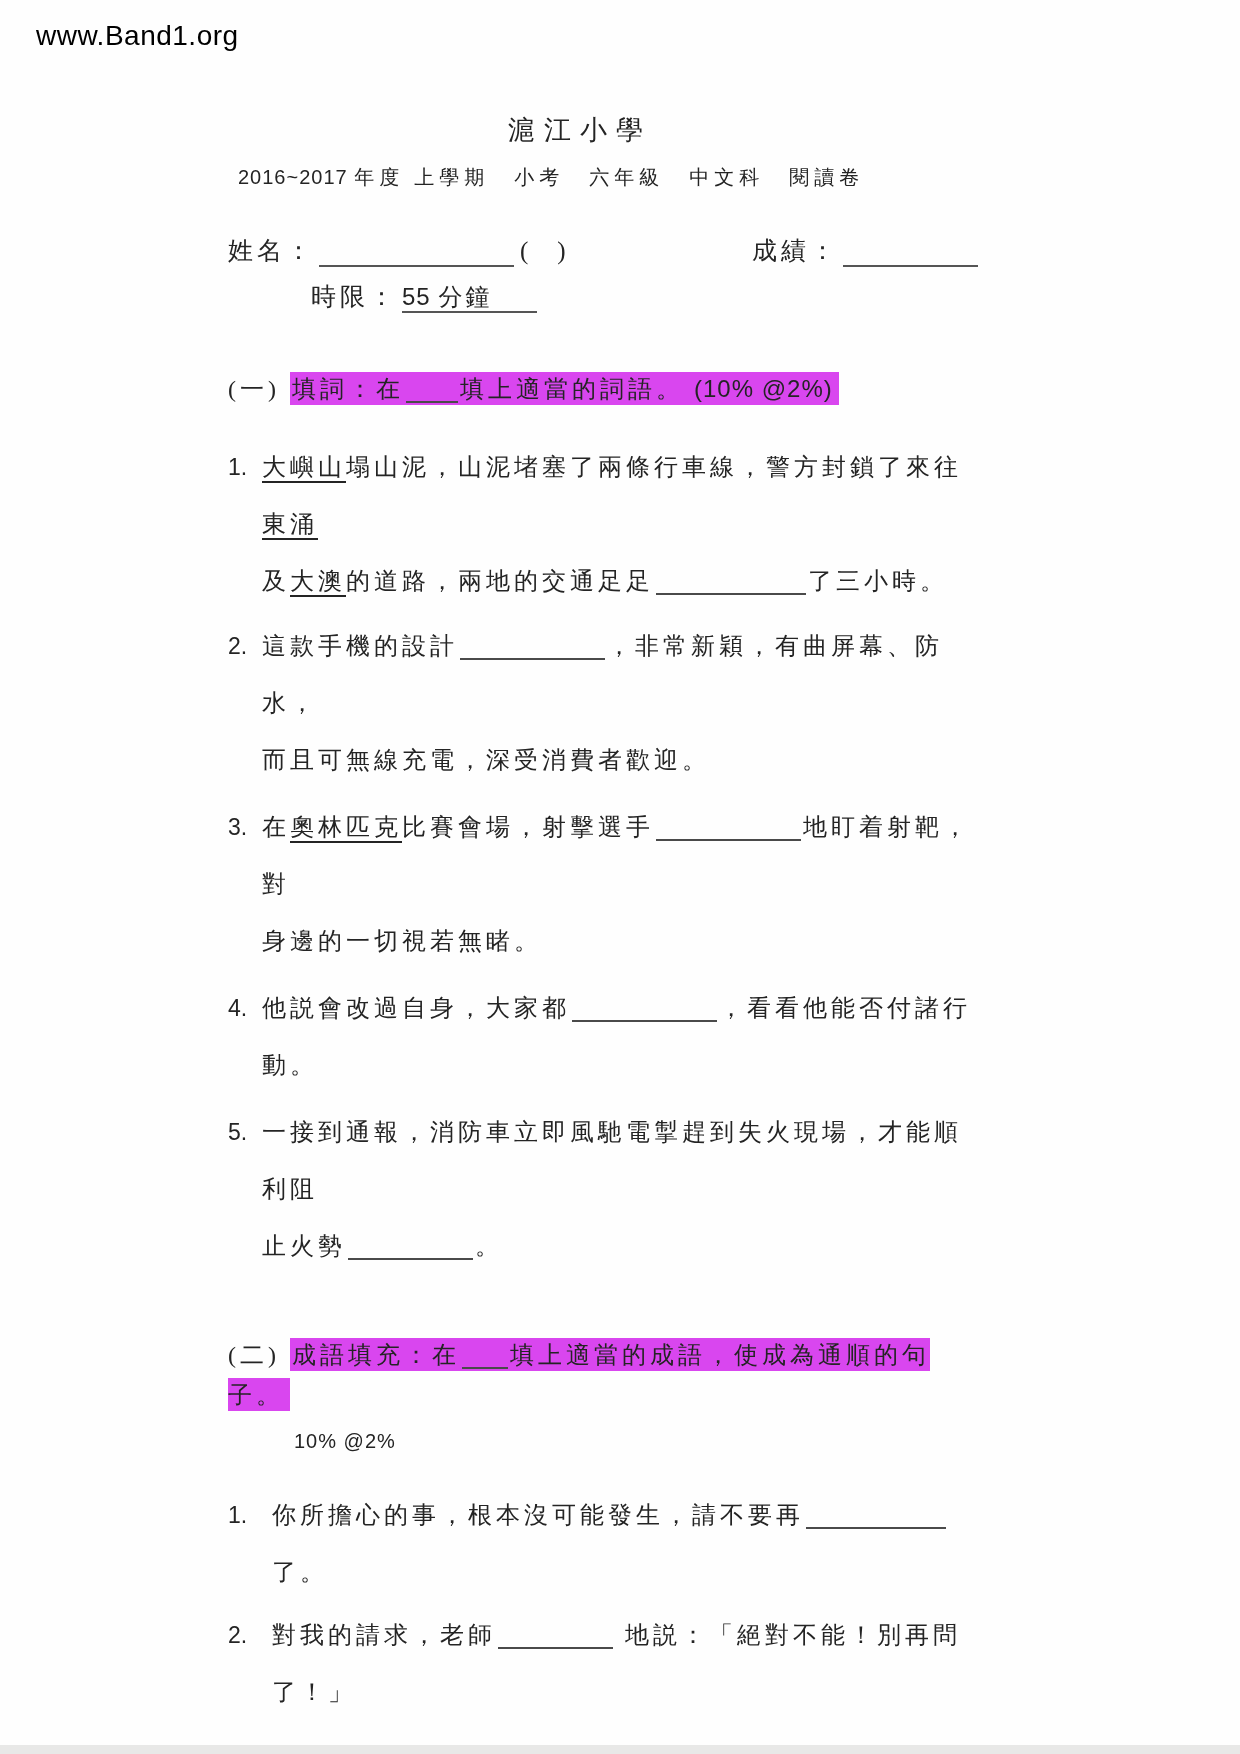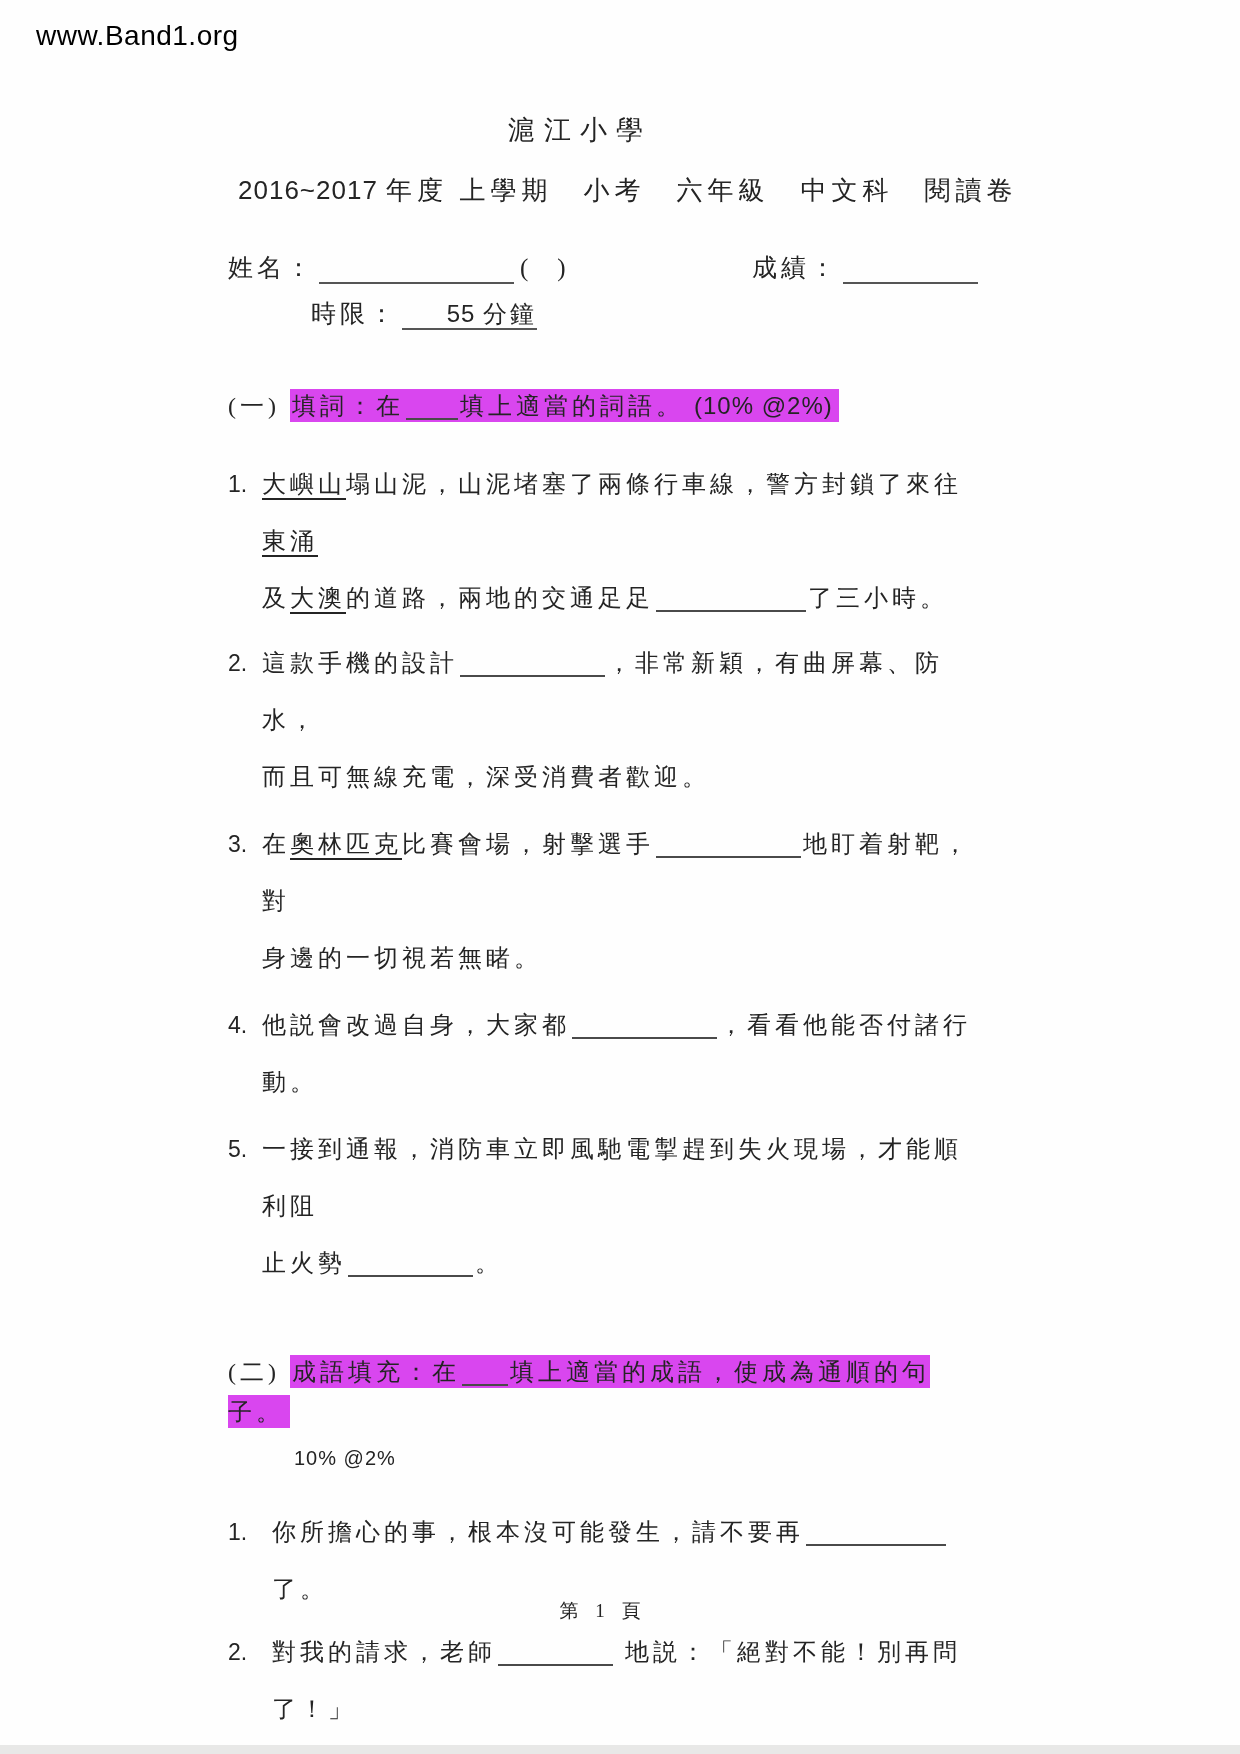--- a/index.html
+++ b/index.html
@@ -19,33 +19,33 @@
   .content {
     position:absolute; left:228px; top:0; width:750px;
     padding-top:112px;
   }
   .num { font-family:"Liberation Sans", sans-serif; letter-spacing:1px; }
   .school-title {
     text-align:center; padding-right:46px;
     font-size:27px; letter-spacing:9px; font-weight:normal;
   }
   .exam-title {
-    margin-top:25px; padding-left:10px;
-    font-size:26px; letter-spacing:5px; white-space:nowrap;
+    margin-top:16px; padding-left:10px;
+    font-size:20px; letter-spacing:5px; white-space:nowrap;
   }
   .form-area { margin-top:30px; }
   .form-row { display:flex; align-items:flex-end; height:46px; font-size:25px; letter-spacing:4px; }
   .form-left { width:500px; display:flex; align-items:flex-end; }
   .form-right { flex:1; display:flex; align-items:flex-end; }
   .rlabel { width:170px; text-align:right; }
   .fline {
     display:inline-block; border-bottom:2px solid #555;
     height:30px; margin-left:4px;
   }
-  .fline.filled { text-align:right; font-size:24px; letter-spacing:3px; }
+  .fline.filled { text-align:left; font-size:24px; letter-spacing:3px; }
   .paren-suffix { margin-left:6px; letter-spacing:2px; }
   .sec-heading { font-size:24px; letter-spacing:4px; line-height:40px; }
   .sec1-heading { margin-top:56px; }
   .sec2-heading { margin-top:60px; }
   .hl { background:#d946ef; padding:4px 6px 3px 2px; }
   .sec-sub { margin-left:66px; font-size:20px; margin-top:6px; }
   .blank {
     display:inline-block;
     border-bottom:2px solid #4a4a4a;
     height:30px; vertical-align:-6px;
@@ -157,15 +157,14 @@
 
     <div class="q sec2-q mt6">
       <span class="qnum num">2.</span>
       <div class="qbody">
         <div><span>對我的請求，老師</span><span class="blank" style="width: 115px;"></span><span> 地説：「絕對不能！別再問了！」</span></div>
       </div>
     </div>
 
   </div>
 
-  <div class="footer">第 1 頁</div>
   <div class="scan-edge"></div>
 </div>
 
 </body></html>

